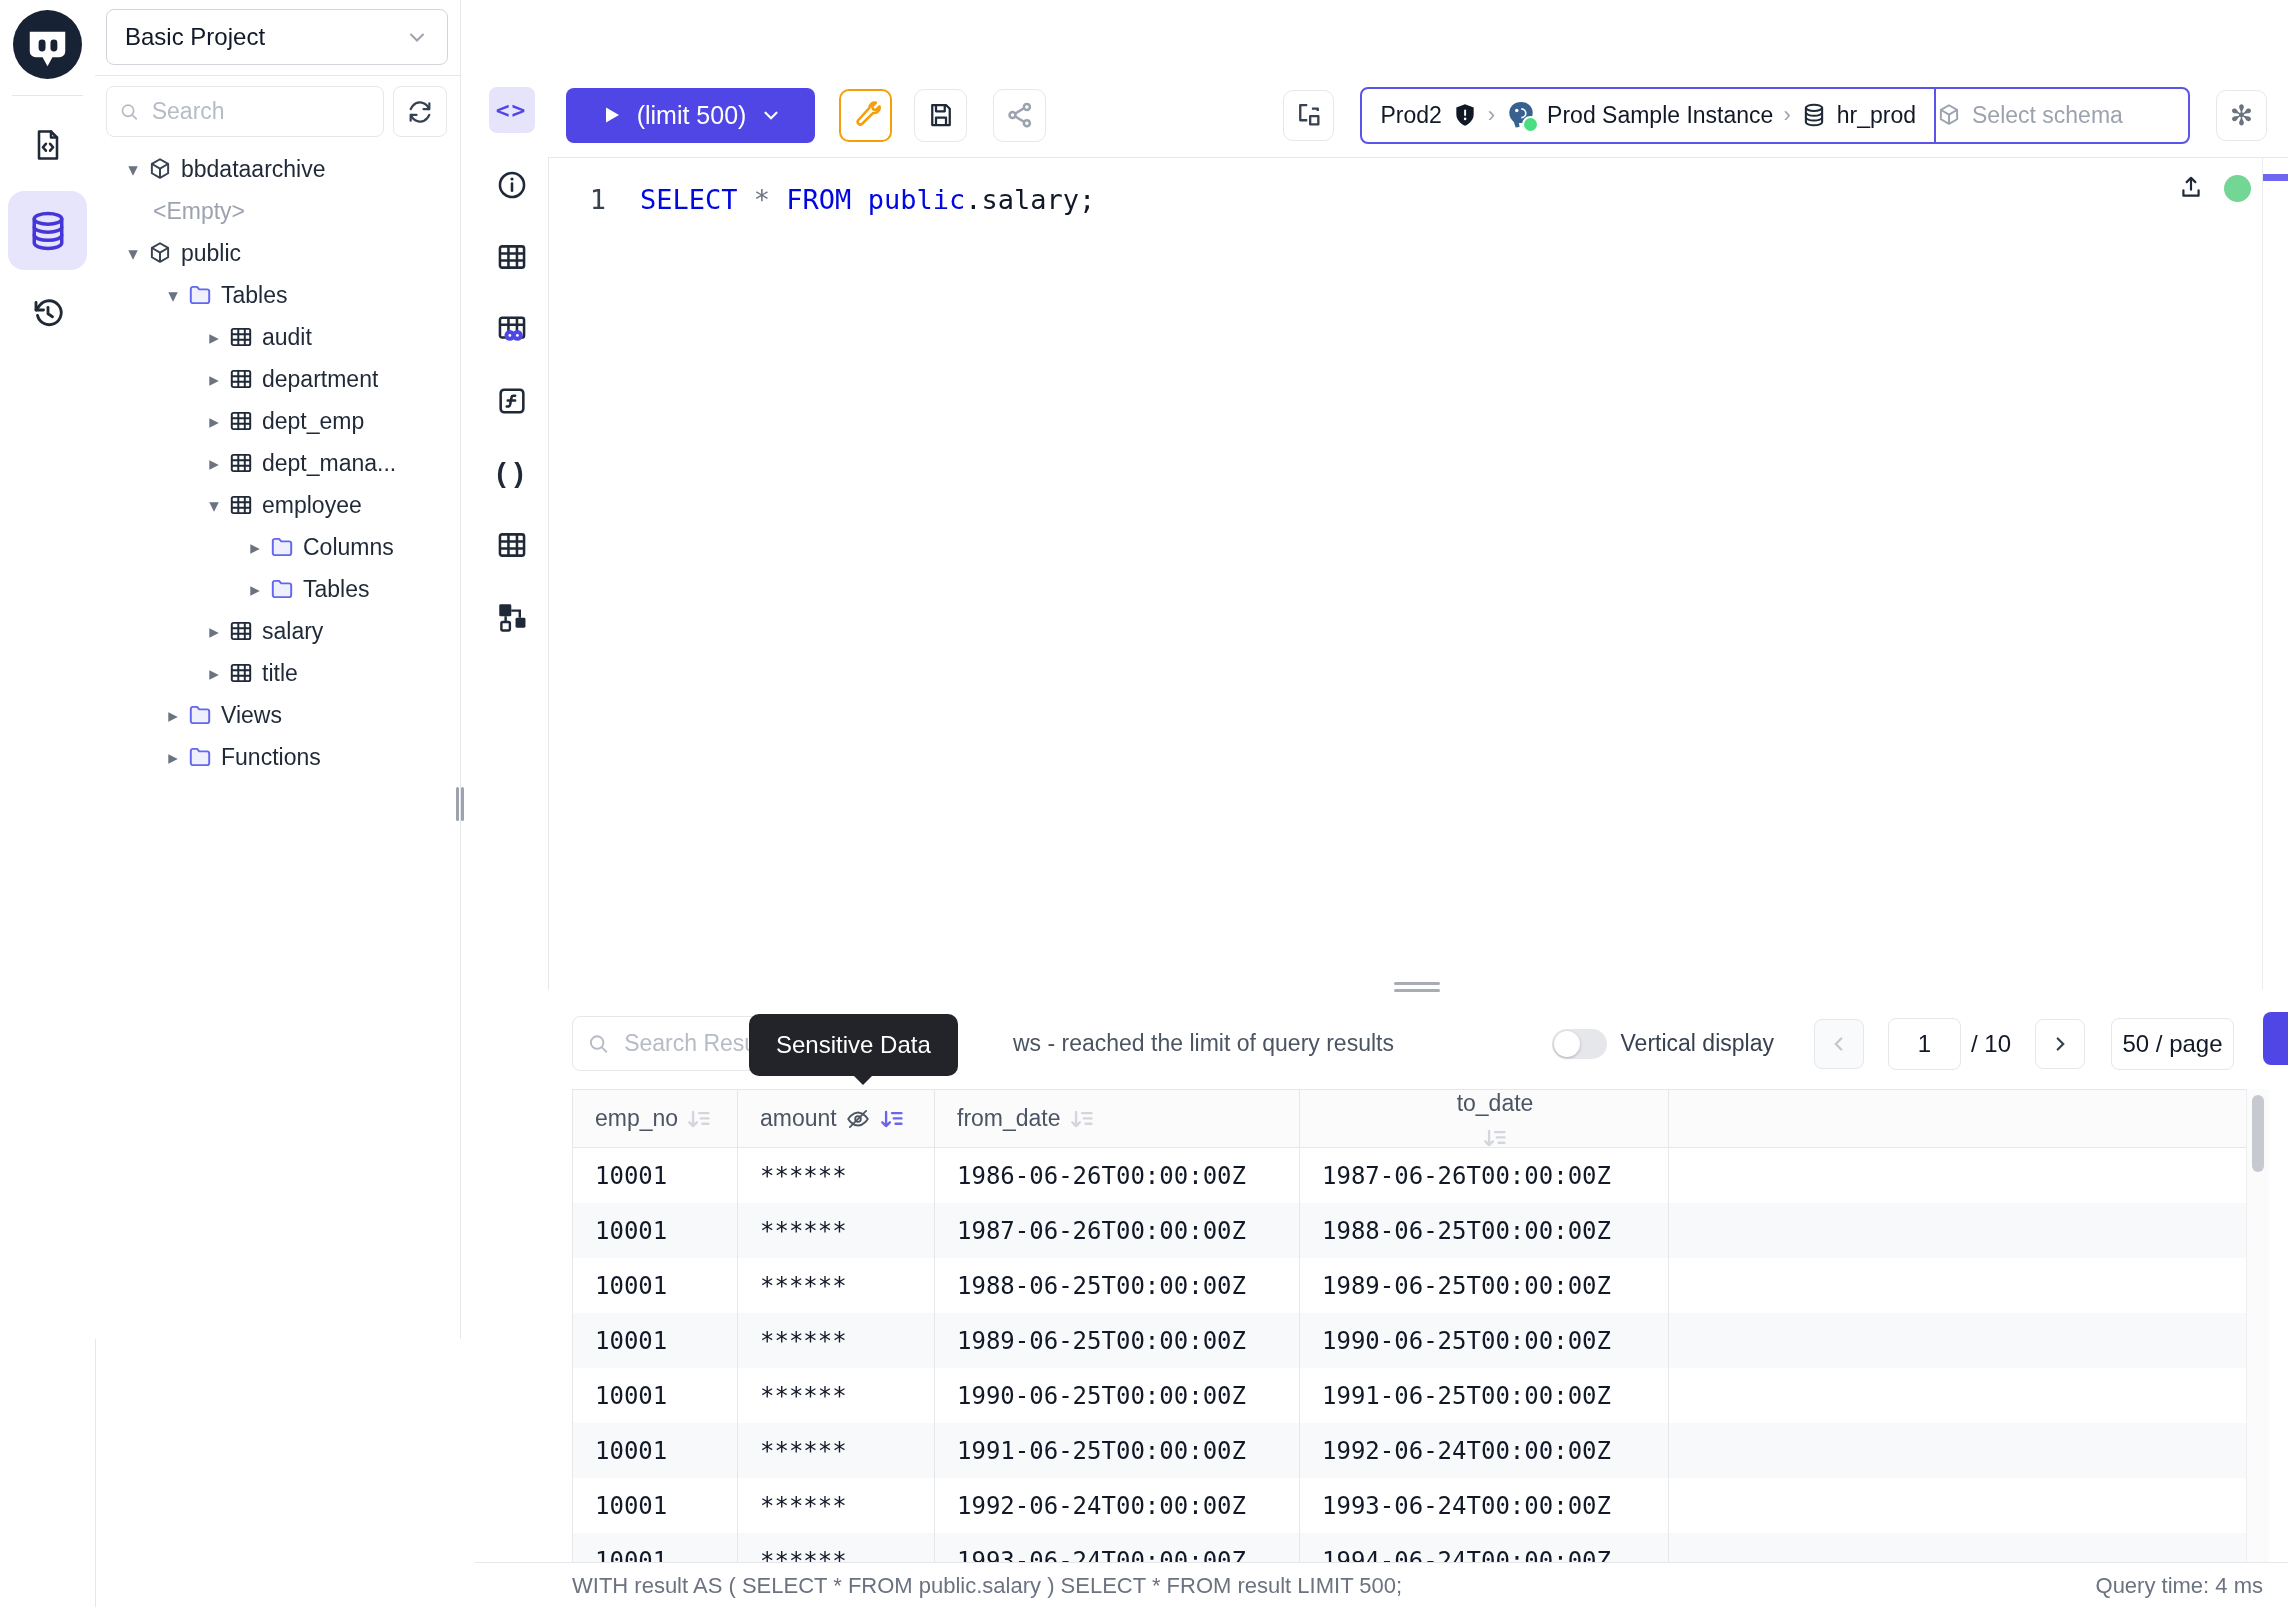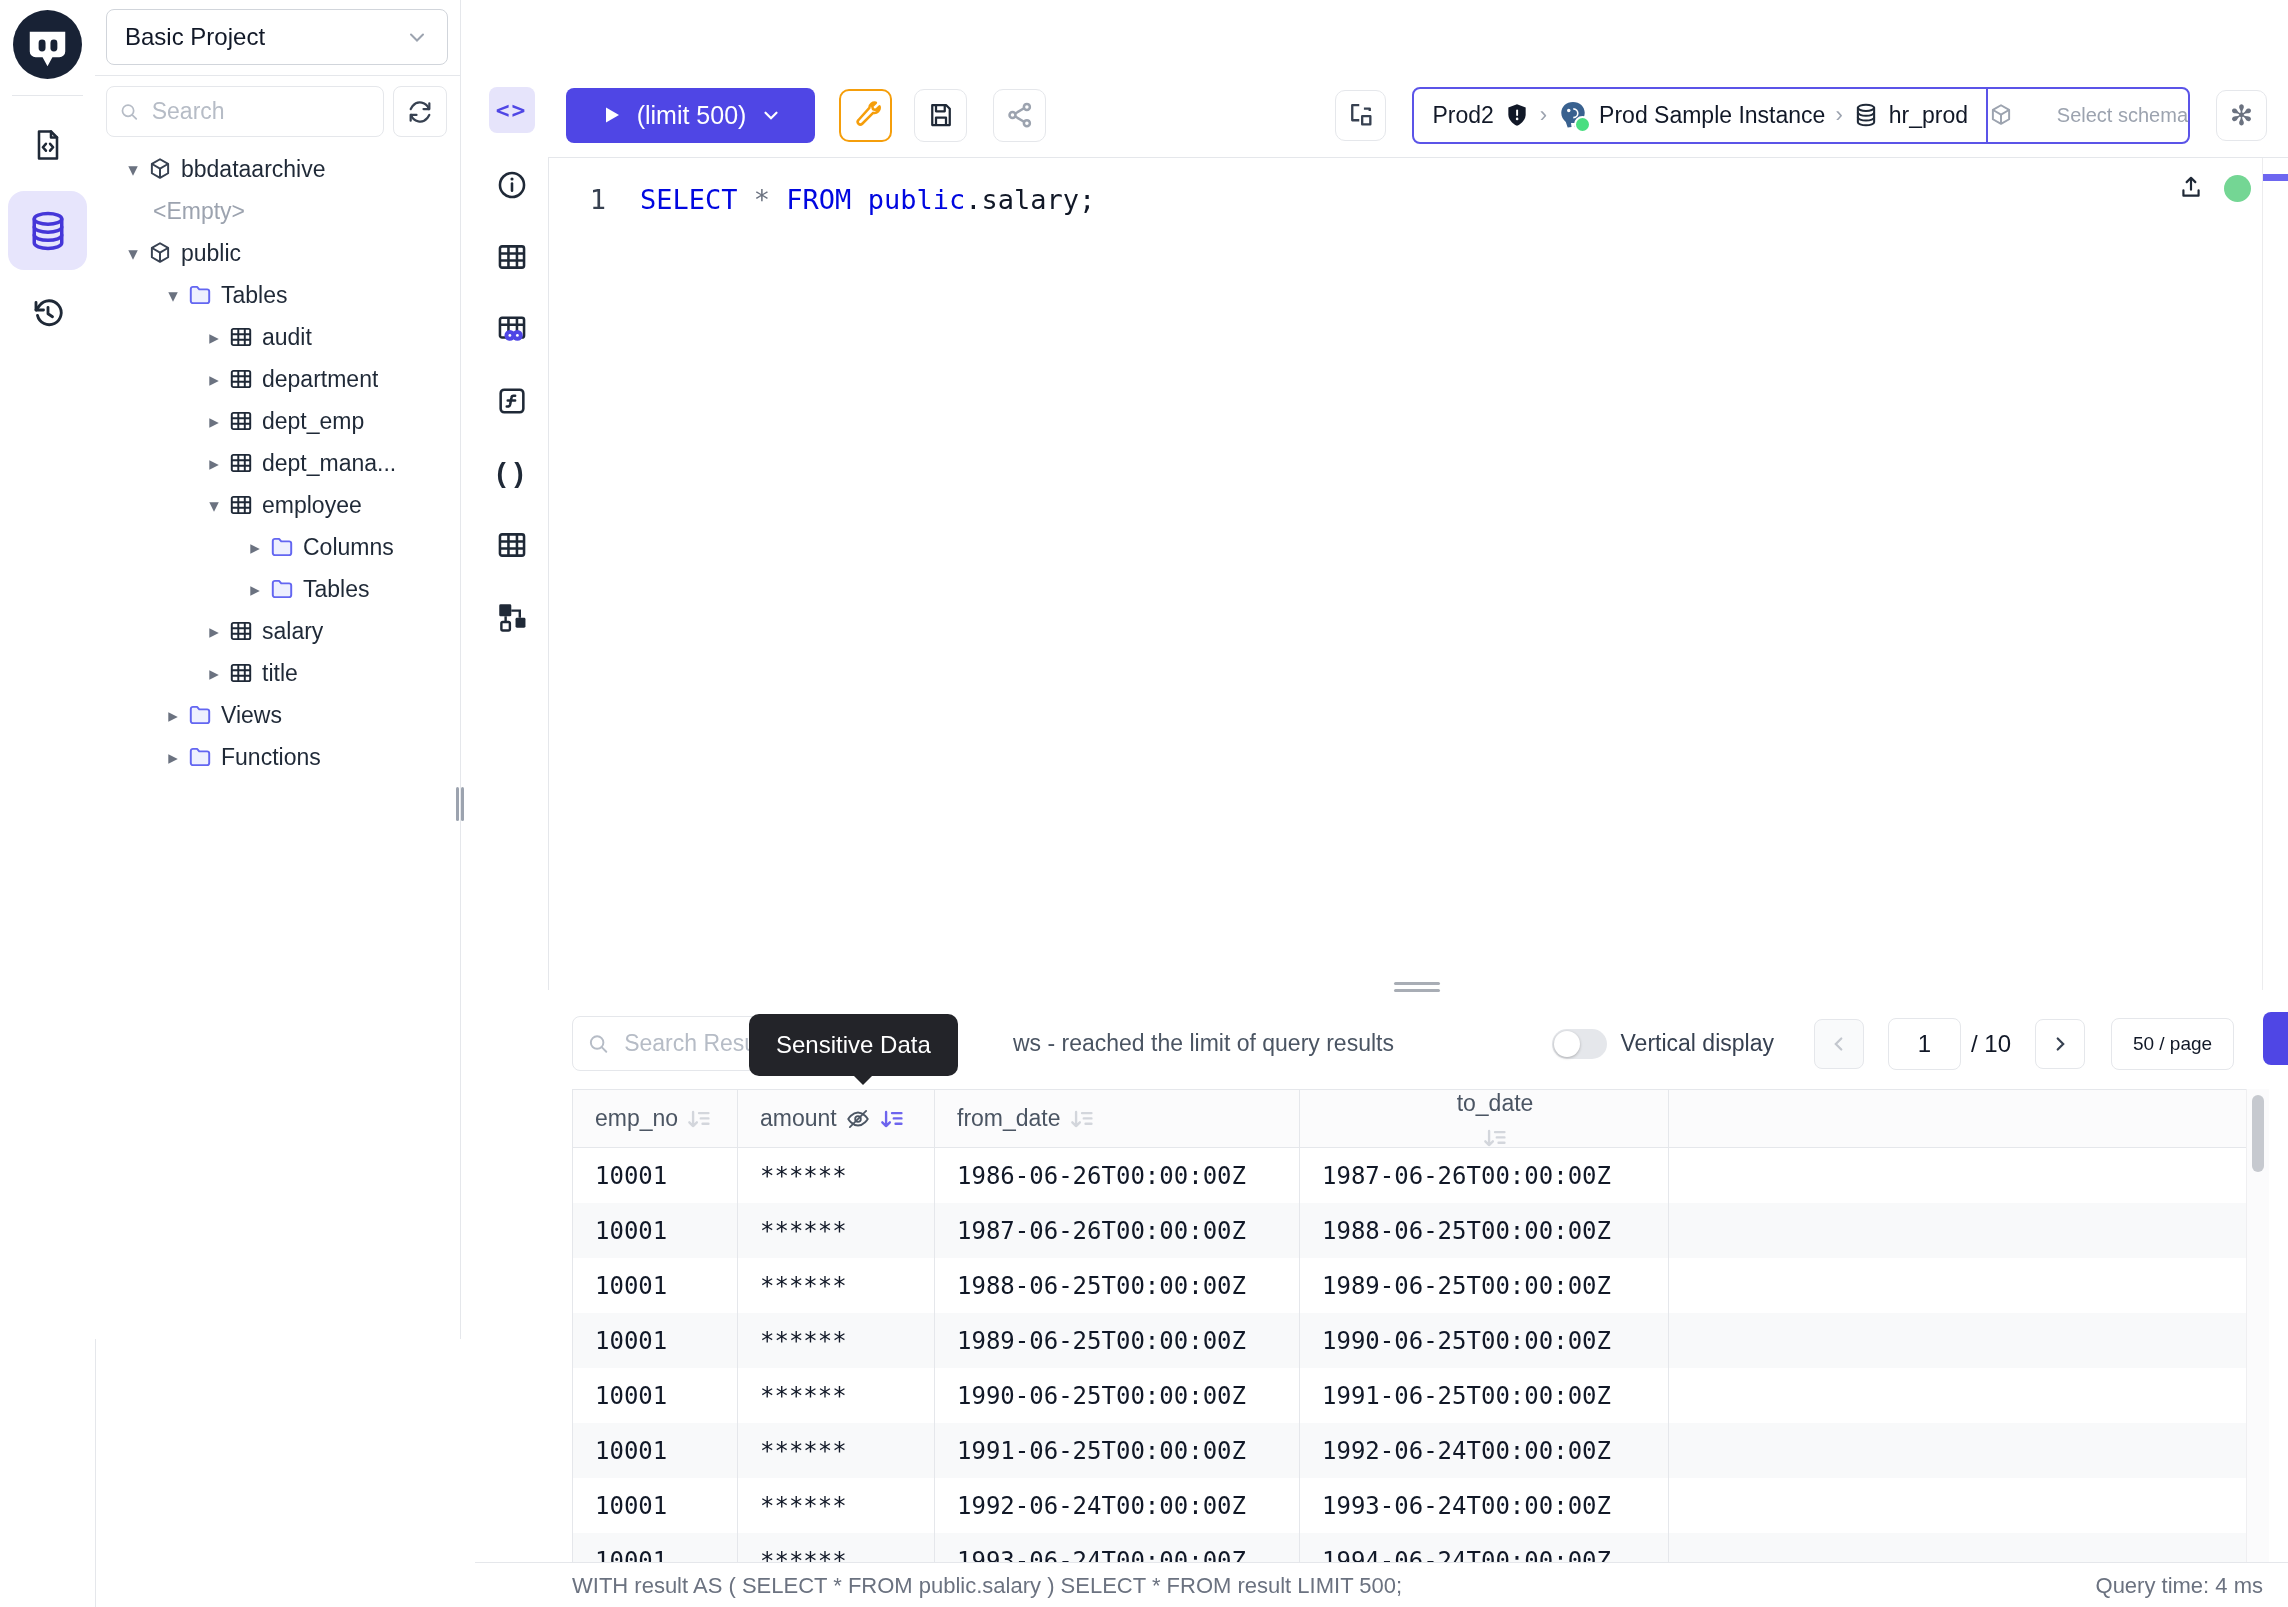--- a/index.html
+++ b/index.html
@@ -65,21 +65,21 @@
        align-items:center;padding-left:18px;box-sizing:border-box;background:#fff;}
   .run-btn{height:55px;width:249px;background:#4F46E5;border:none;border-radius:8px;display:flex;align-items:center;
        justify-content:center;gap:14px;color:#fff;font-size:25px;font-weight:500;cursor:pointer;font-family:inherit;}
   .sq-btn{width:53px;height:53px;border-radius:10px;border:1px solid #E5E7EB;background:#fff;display:flex;align-items:center;
        justify-content:center;cursor:pointer;}
   .sq-btn.amber{border:2px solid #F59E0B;}
   .tb-right{margin-left:auto;display:flex;align-items:center;gap:26px;padding-right:22px;}
   .crumb-pill{height:57px;border:2px solid #5B54E8;border-radius:8px;display:flex;align-items:center;box-sizing:border-box;background:#fff;}
   .crumb-left{display:flex;align-items:center;gap:10px;padding:0 18px;font-size:23px;color:#111827;cursor:pointer;}
   .crumb-div{width:2px;align-self:stretch;background:#5B54E8;}
-  .crumb-schema{width:200px;display:flex;align-items:center;justify-content:space-between;gap:10px;color:#9CA3AF;font-size:20px;cursor:pointer;}
+  .crumb-schema{width:252px;display:flex;align-items:center;justify-content:flex-start;gap:10px;color:#9CA3AF;font-size:23px;cursor:pointer;}
   .crumb-chev{color:#9CA3AF;font-size:22px;}
   .pg-wrap{position:relative;width:32px;height:32px;}
   .pg-wrap .statdot{position:absolute;right:-2px;bottom:-2px;width:13px;height:13px;border-radius:50%;background:#4ADE80;border:2px solid #fff;}
 
   
   .editor{position:absolute;left:549px;top:158px;right:0;height:832px;background:#fff;}
   .code-line{display:flex;padding-top:26px;font-family:"DejaVu Sans Mono",monospace;font-size:27px;}
   .gutter{width:57px;text-align:right;color:#374151;flex:none;}
   .code{margin-left:34px;white-space:pre;}
   .tok-keyword{color:#0007E0;}
@@ -106,21 +106,21 @@
   .toggle .knob{position:absolute;left:2px;top:2px;width:26px;height:26px;border-radius:50%;background:#fff;box-shadow:0 1px 3px rgba(0,0,0,.25);}
   .toggle-lbl{margin-left:14px;font-size:23px;color:#374151;white-space:nowrap;}
   .pag{display:flex;align-items:center;margin-left:40px;padding-right:55px;}
   .pag-btn{width:50px;height:50px;border:1px solid #E5E7EB;border-radius:8px;background:#fff;display:flex;align-items:center;
        justify-content:center;cursor:pointer;}
   .pag-btn.disabled{background:#F9FAFB;cursor:default;}
   .page-box{margin-left:24px;width:71px;height:50px;border:1px solid #E5E7EB;border-radius:8px;display:flex;align-items:center;
        justify-content:center;font-size:24px;color:#111827;}
   .page-total{margin:0 24px 0 10px;font-size:24px;color:#111827;}
   .page-size{margin-left:26px;width:121px;height:50px;border:1px solid #E5E7EB;border-radius:8px;display:flex;align-items:center;
-       justify-content:center;font-size:19px;color:#111827;cursor:pointer;}
+       justify-content:center;font-size:24px;color:#111827;cursor:pointer;}
   .export-sliver{position:absolute;right:0;top:1012px;width:26px;height:53px;background:#4F46E5;border-radius:8px 0 0 8px;cursor:pointer;}
 
   .tooltip{position:absolute;left:749px;top:1014px;background:#232429;color:#fff;font-size:24px;padding:17px 27px;
        border-radius:10px;z-index:50;white-space:nowrap;}
   .tooltip:after{content:"";position:absolute;left:103px;bottom:-9px;width:0;height:0;
        border-left:11px solid transparent;border-right:11px solid transparent;border-top:11px solid #232429;}
 
   
   .grid{position:absolute;left:572px;right:42px;top:1089px;bottom:46px;border-top:1px solid #E5E7EB;border-left:1px solid #E5E7EB;
        overflow:hidden;background:#fff;}

